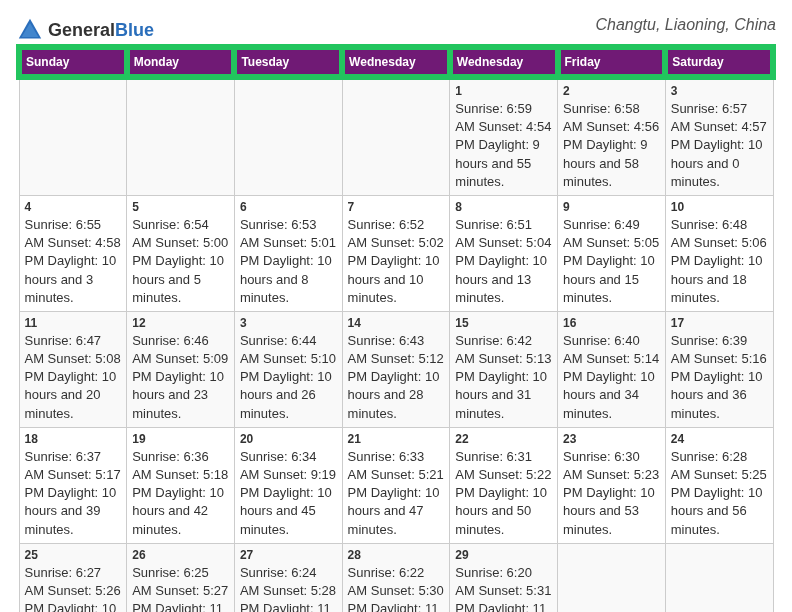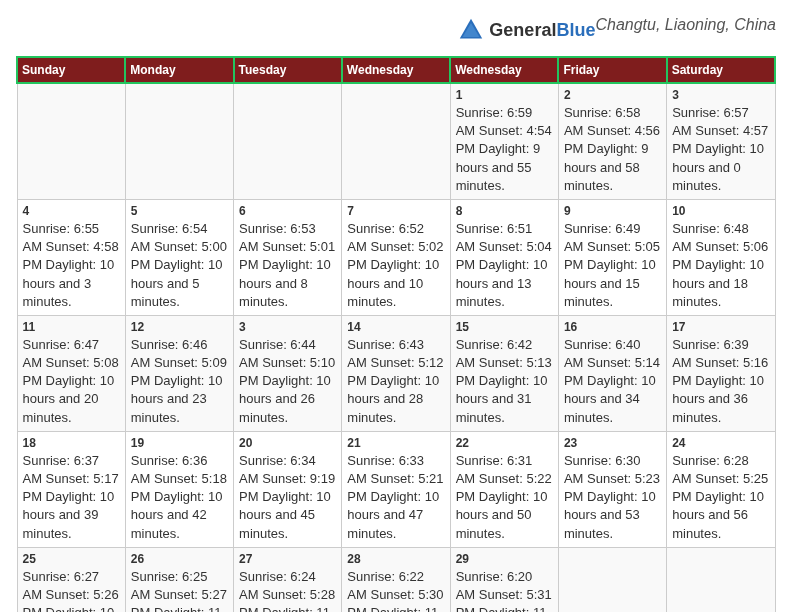--- a/index.html
+++ b/index.html
@@ -5,23 +5,22 @@
     * { box-sizing: border-box; margin: 0; padding: 0; }
     body {
       font-family: Arial, sans-serif;
       background: #fff;
       width: 792px;
       min-height: 612px;
       padding: 16px;
     }
     .header {
       display: flex;
-      justify-content: flex-end;
+      justify-content: space-between;
       align-items: flex-start;
-      margin-bottom: 12px;
     }
     .logo {
       display: flex;
       align-items: center;
       gap: 4px;
     }
     .logo-text-general {
       font-size: 18px;
       font-weight: bold;
       color: #333;
@@ -47,26 +46,26 @@
       font-size: 16px;
       color: #555;
       font-style: italic;
     }
     table {
       width: 100%;
       border-collapse: collapse;
       table-layout: fixed;
     }
     th {
-      background-color: #7f1d1d;
+      background-color: #701a75;
       color: #fff;
       font-size: 12px;
       padding: 5px 4px;
       text-align: left;
-      border: 2px solid #22c55e;
+      border: 6px solid #22c55e;
     }
     td {
       border: 1px solid #ccc;
       vertical-align: top;
       padding: 4px 5px;
       font-size: 10px;
       color: #333;
       height: 80px;
     }
     .day-number {

